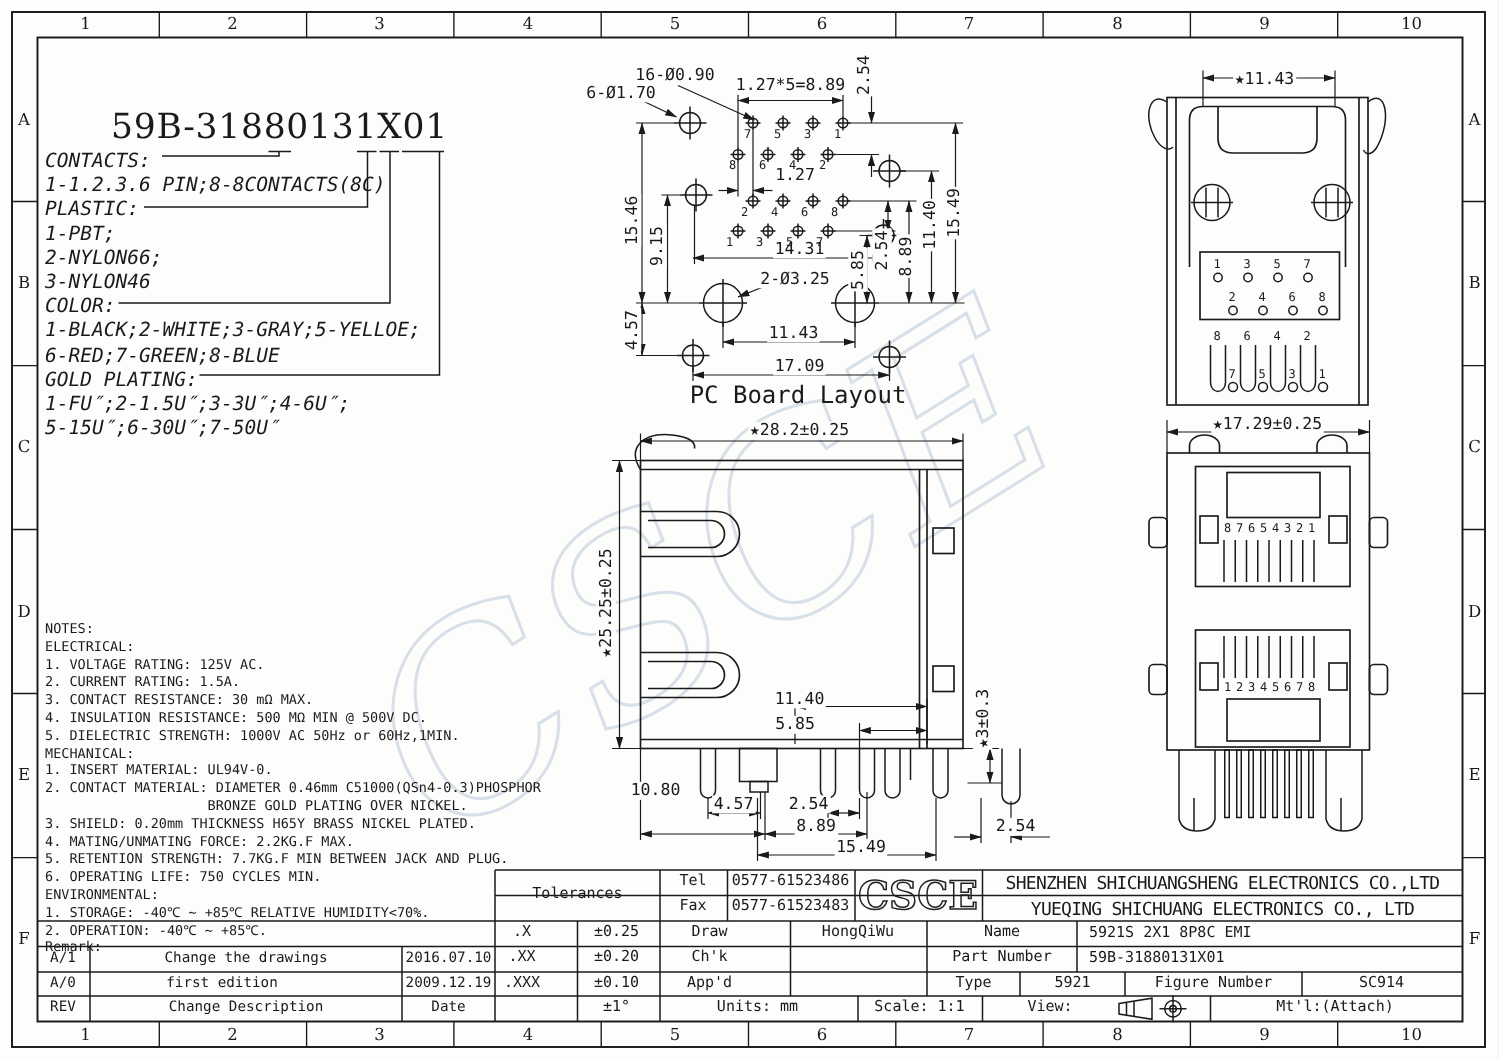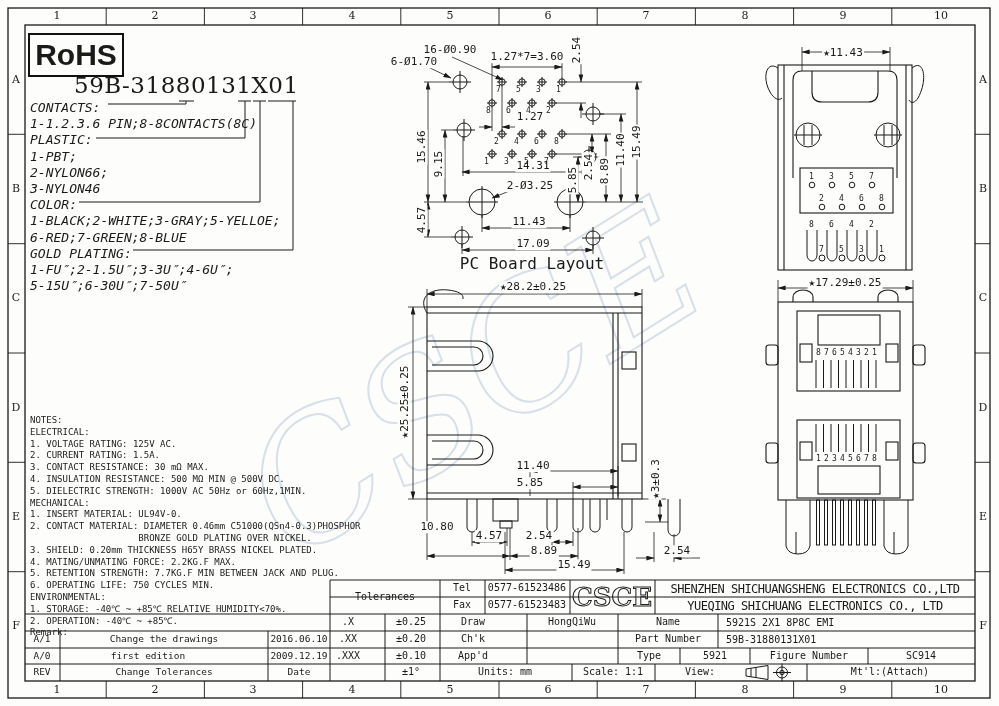--- a/index.html
+++ b/index.html
@@ -360,38 +360,37 @@
 <div class="t frame-num" style="left:16px;top:408px">D</div>
 <div class="t frame-num" style="left:16px;top:517px">E</div>
 <div class="t frame-num" style="left:16px;top:626px">F</div>
 <div class="t frame-num" style="left:983px;top:80px">A</div>
 <div class="t frame-num" style="left:983px;top:189px">B</div>
 <div class="t frame-num" style="left:983px;top:298px">C</div>
 <div class="t frame-num" style="left:983px;top:408px">D</div>
 <div class="t frame-num" style="left:983px;top:517px">E</div>
 <div class="t frame-num" style="left:983px;top:626px">F</div>
 
-<div class="rohs">RoHS</div>
 <div class="pn">59B-31880131X01</div>
 <div class="block legend" style="left:30px;top:100px">CONTACTS:
 1-1.2.3.6 PIN;8-8CONTACTS(8C)
 PLASTIC:
 1-PBT;
 2-NYLON66;
 3-NYLON46
 COLOR:
 1-BLACK;2-WHITE;3-GRAY;5-YELLOE;
 6-RED;7-GREEN;8-BLUE
 GOLD PLATING:
 1-FU″;2-1.5U″;3-3U″;4-6U″;
 5-15U″;6-30U″;7-50U″</div>
 
 <div class="t dim" style="left:450px;top:50px">16-Ø0.90</div>
 <div class="t dim" style="left:414px;top:62px">6-Ø1.70</div>
-<div class="t dim" style="left:527px;top:57px">1.27*7=3.60</div>
+<div class="t dim" style="left:527px;top:57px">1.27*5=8.89</div>
 <div class="v dim" style="left:576px;top:50px">2.54</div>
 <div class="v dim" style="left:421px;top:147px">15.46</div>
 <div class="v dim" style="left:438px;top:164px">9.15</div>
 <div class="v dim" style="left:421px;top:220px">4.57</div>
 <div class="t dim" style="left:530px;top:117px">1.27</div>
 <div class="t dim" style="left:533px;top:166px">14.31</div>
 <div class="v dim" style="left:572px;top:180px">5.85</div>
 <div class="v dim" style="left:588px;top:167px">2.54</div>
 <div class="v dim" style="left:604px;top:171px">8.89</div>
 <div class="v dim" style="left:620px;top:150px">11.40</div>
@@ -442,26 +441,26 @@
 4. MATING/UNMATING FORCE: 2.2KG.F MAX.
 5. RETENTION STRENGTH: 7.7KG.F MIN BETWEEN JACK AND PLUG.
 6. OPERATING LIFE: 750 CYCLES MIN.
 ENVIRONMENTAL:
 1. STORAGE: -40℃ ~ +85℃ RELATIVE HUMIDITY&lt;70%.
 2. OPERATION: -40℃ ~ +85℃.
 Remark:</div>
 
 <div class="t small" style="left:42px;top:639px">A/1</div>
 <div class="t small" style="left:164px;top:639px">Change the drawings</div>
-<div class="t small" style="left:299px;top:639px">2016.06.10</div>
+<div class="t small" style="left:299px;top:639px">2016.07.10</div>
 <div class="t small" style="left:42px;top:656px">A/0</div>
 <div class="t small" style="left:148px;top:656px">first edition</div>
 <div class="t small" style="left:299px;top:656px">2009.12.19</div>
 <div class="t small" style="left:42px;top:672px">REV</div>
-<div class="t small" style="left:164px;top:672px">Change Tolerances</div>
+<div class="t small" style="left:164px;top:672px">Change Description</div>
 <div class="t small" style="left:299px;top:672px">Date</div>
 
 <div class="t cell" style="left:385px;top:597px">Tolerances</div>
 <div class="t cell" style="left:462px;top:588px">Tel</div>
 <div class="t cell" style="left:527px;top:588px">0577-61523486</div>
 <div class="t cell" style="left:462px;top:605px">Fax</div>
 <div class="t cell" style="left:527px;top:605px">0577-61523483</div>
 <div class="t company" style="left:815px;top:606px">YUEQING SHICHUANG ELECTRONICS CO., LTD</div>
 <div class="t company" style="left:815px;top:589px">SHENZHEN SHICHUANGSHENG ELECTRONICS CO.,LTD</div>
 

